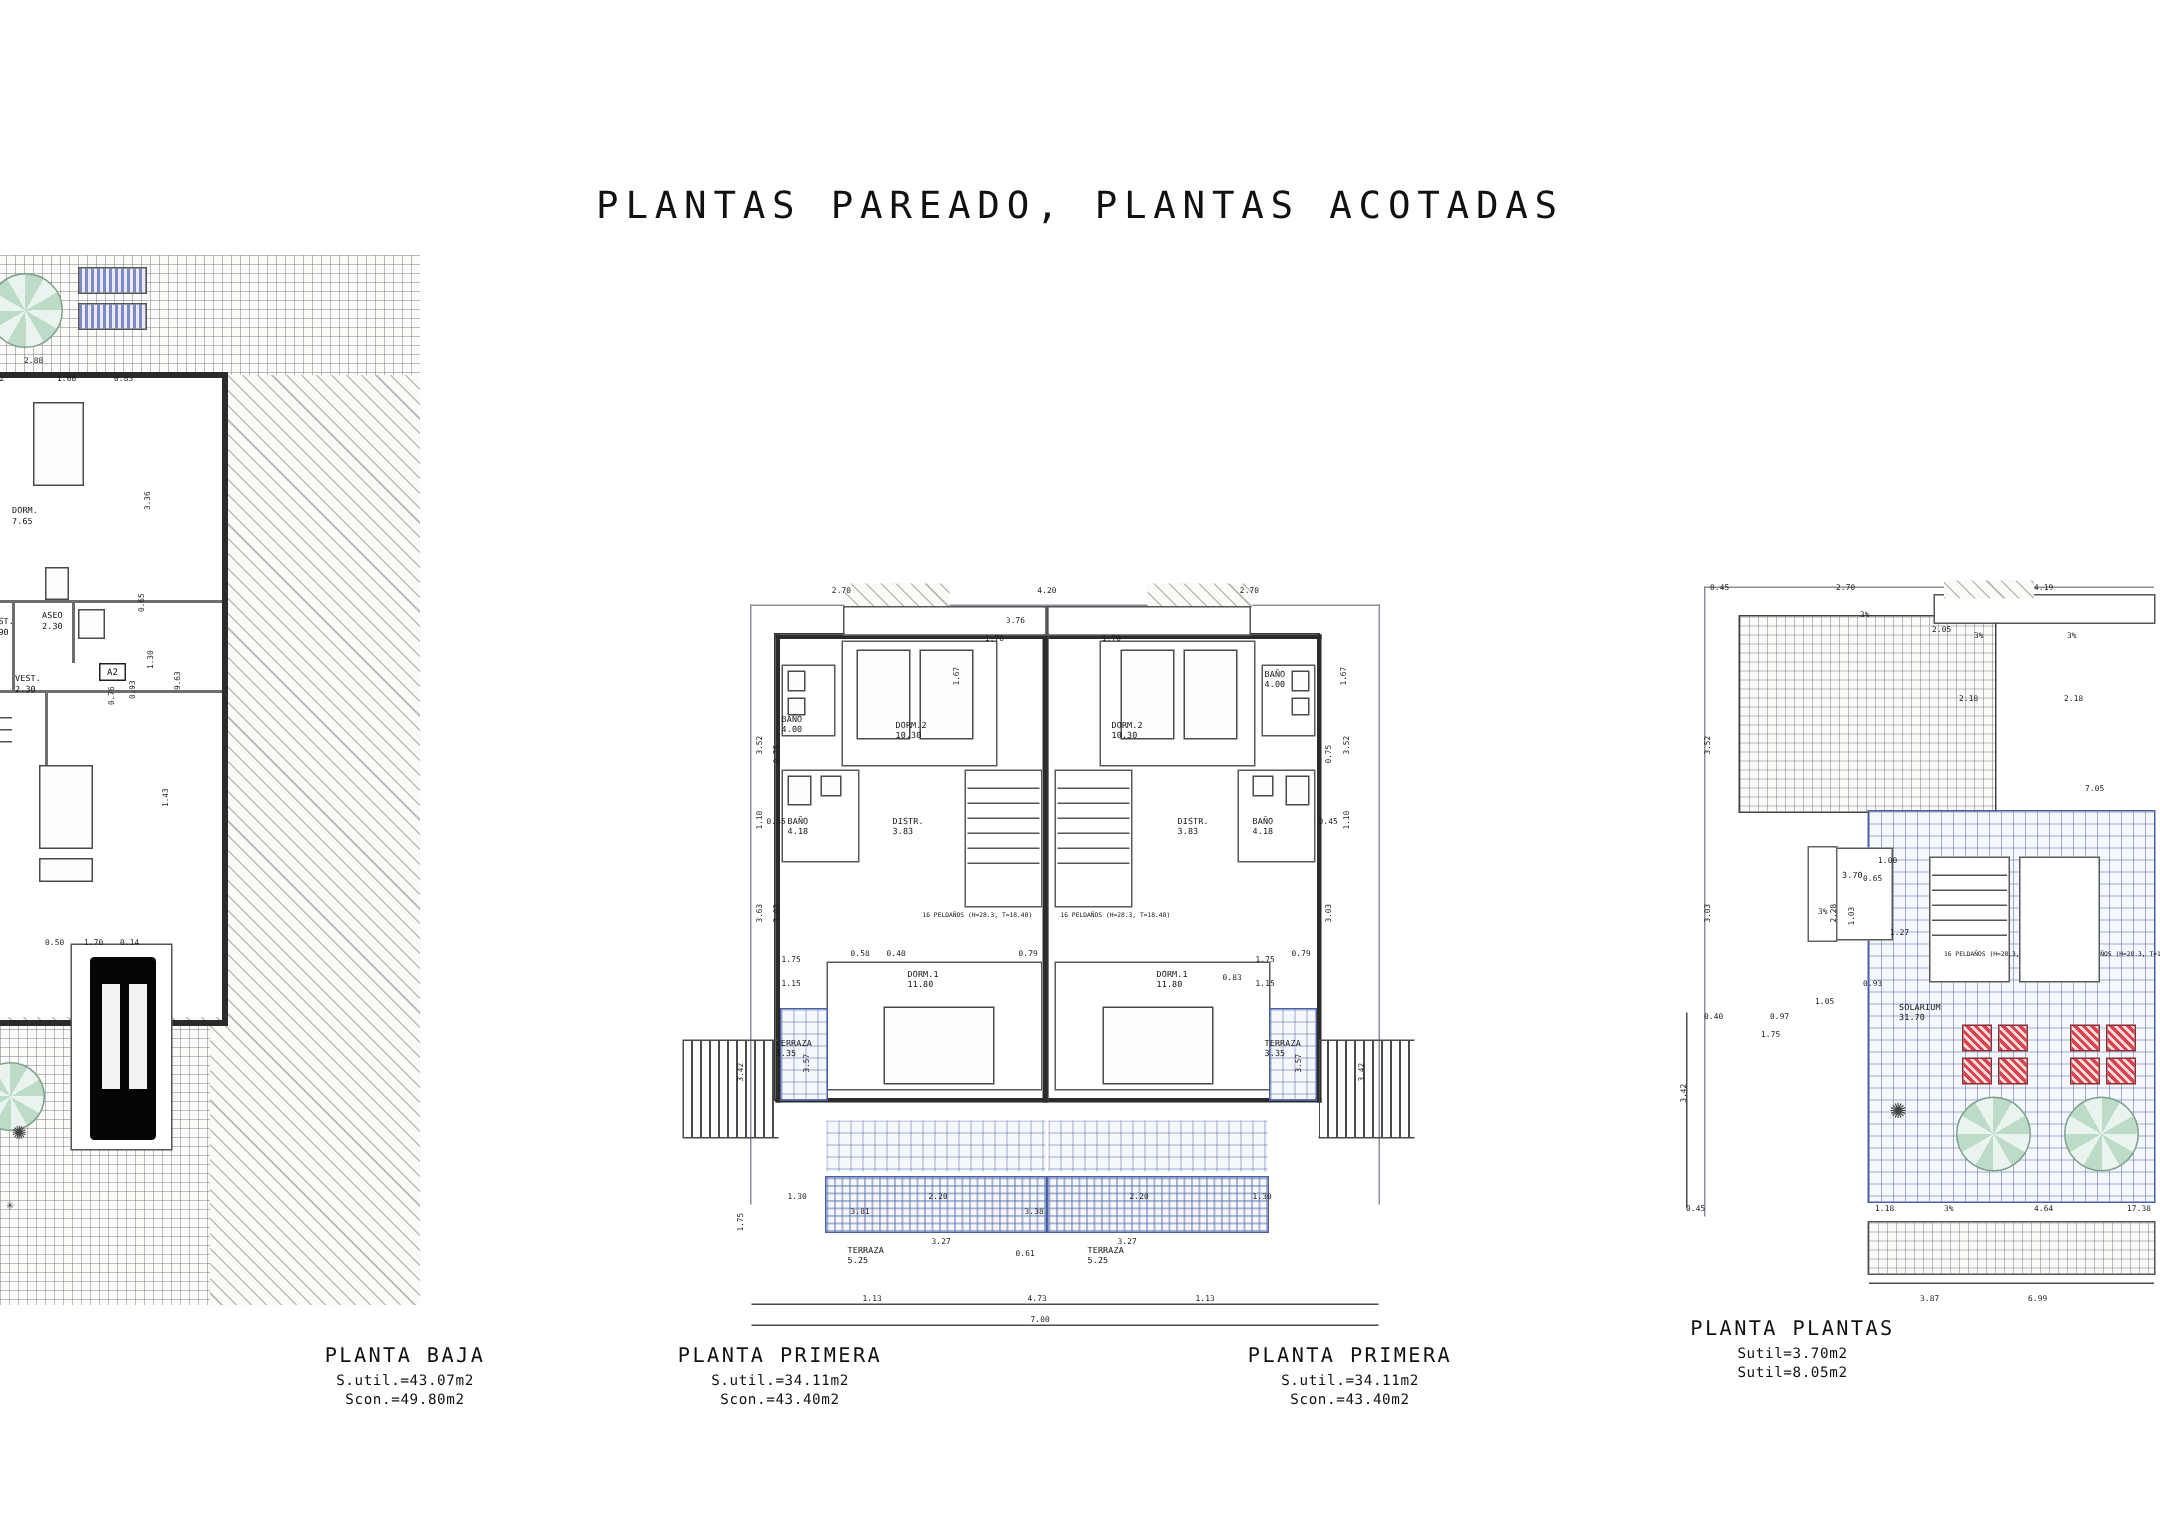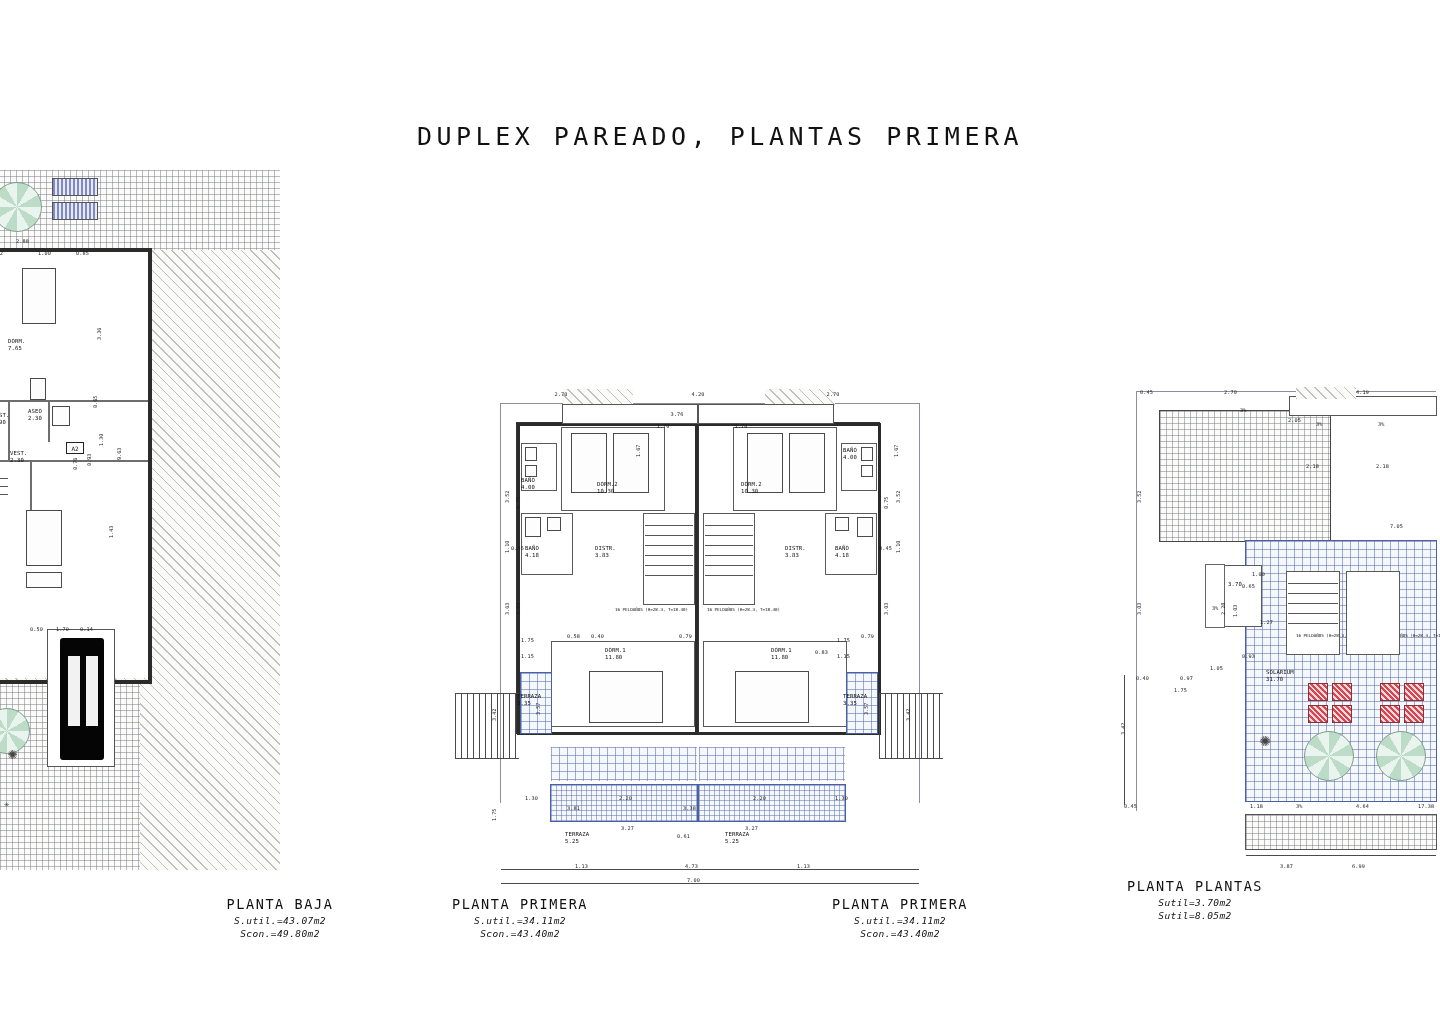--- a/index.html
+++ b/index.html
@@ -47,21 +47,20 @@
     font-size: 13.5px;
     letter-spacing: 1.6px;
     display: block;
     margin-bottom: 3px;
   }
   .caption .cap-line {
     font-size: 9.5px;
     letter-spacing: 0.4px;
     display: block;
     line-height: 1.35;
-    font-style: italic;
   }
 
   
   .wall {
     position: absolute;
     background: #2b2b2b;
   }
   .wall-light {
     position: absolute;
     background: #6e6e6e;
@@ -214,21 +213,21 @@
     background: #fff;
     font-family: "DejaVu Sans Mono", monospace;
     font-size: 6px;
     text-align: center;
     color: #111;
   }
 </style>
 </head>
 <body>
 
-<div class="sheet-title">DUPLEX PAREADO, PLANTAS PRIMERA</div>
+<div class="sheet-title">PLANTAS PAREADO, PLANTAS ACOTADAS</div>
 
 <div class="plan" style="left:-120px; top:160px; width:420px; height:720px;">
 
   <div class="hatch-diag" style="left:0px; top:10px; width:400px; height:700px;"></div>
 
   <div class="hatch-tile-sm" style="left:0px; top:520px; width:260px; height:190px;"></div>
 
   <div class="hatch-tile-sm" style="left:100px; top:10px; width:300px; height:80px;"></div>
 
   <div class="plain" style="left:0px; top:88px; width:270px; height:430px;"></div>
@@ -288,21 +287,21 @@
   <div class="dimv" style="left:218px; top:286px;">1.30</div>
   <div class="dimv" style="left:206px; top:306px;">0.93</div>
   <div class="dimv" style="left:192px; top:310px;">0.76</div>
   <div class="dimv" style="left:228px; top:378px;">1.43</div>
 
   <div class="dim" style="left:150px; top:466px;">0.50</div>
   <div class="dim" style="left:176px; top:466px;">1.70</div>
   <div class="dim" style="left:200px; top:466px;">0.14</div>
 </div>
 
-<div class="caption" style="left:130px; top:896px; width:300px;">
+<div class="caption" style="left:120px; top:896px; width:300px;">
   <span class="cap-title">PLANTA BAJA</span>
   <span class="cap-line">S.util.=43.07m2</span>
   <span class="cap-line">Scon.=49.80m2</span>
 </div>
 
 <div class="plan" style="left:455px; top:385px; width:510px; height:500px;">
 
   <div class="thin" style="left:45px; top:18px; width:420px; height:1px;"></div>
   <div class="thin" style="left:45px; top:18px; width:1px; height:400px;"></div>
   <div class="thin" style="left:464px; top:18px; width:1px; height:400px;"></div>

